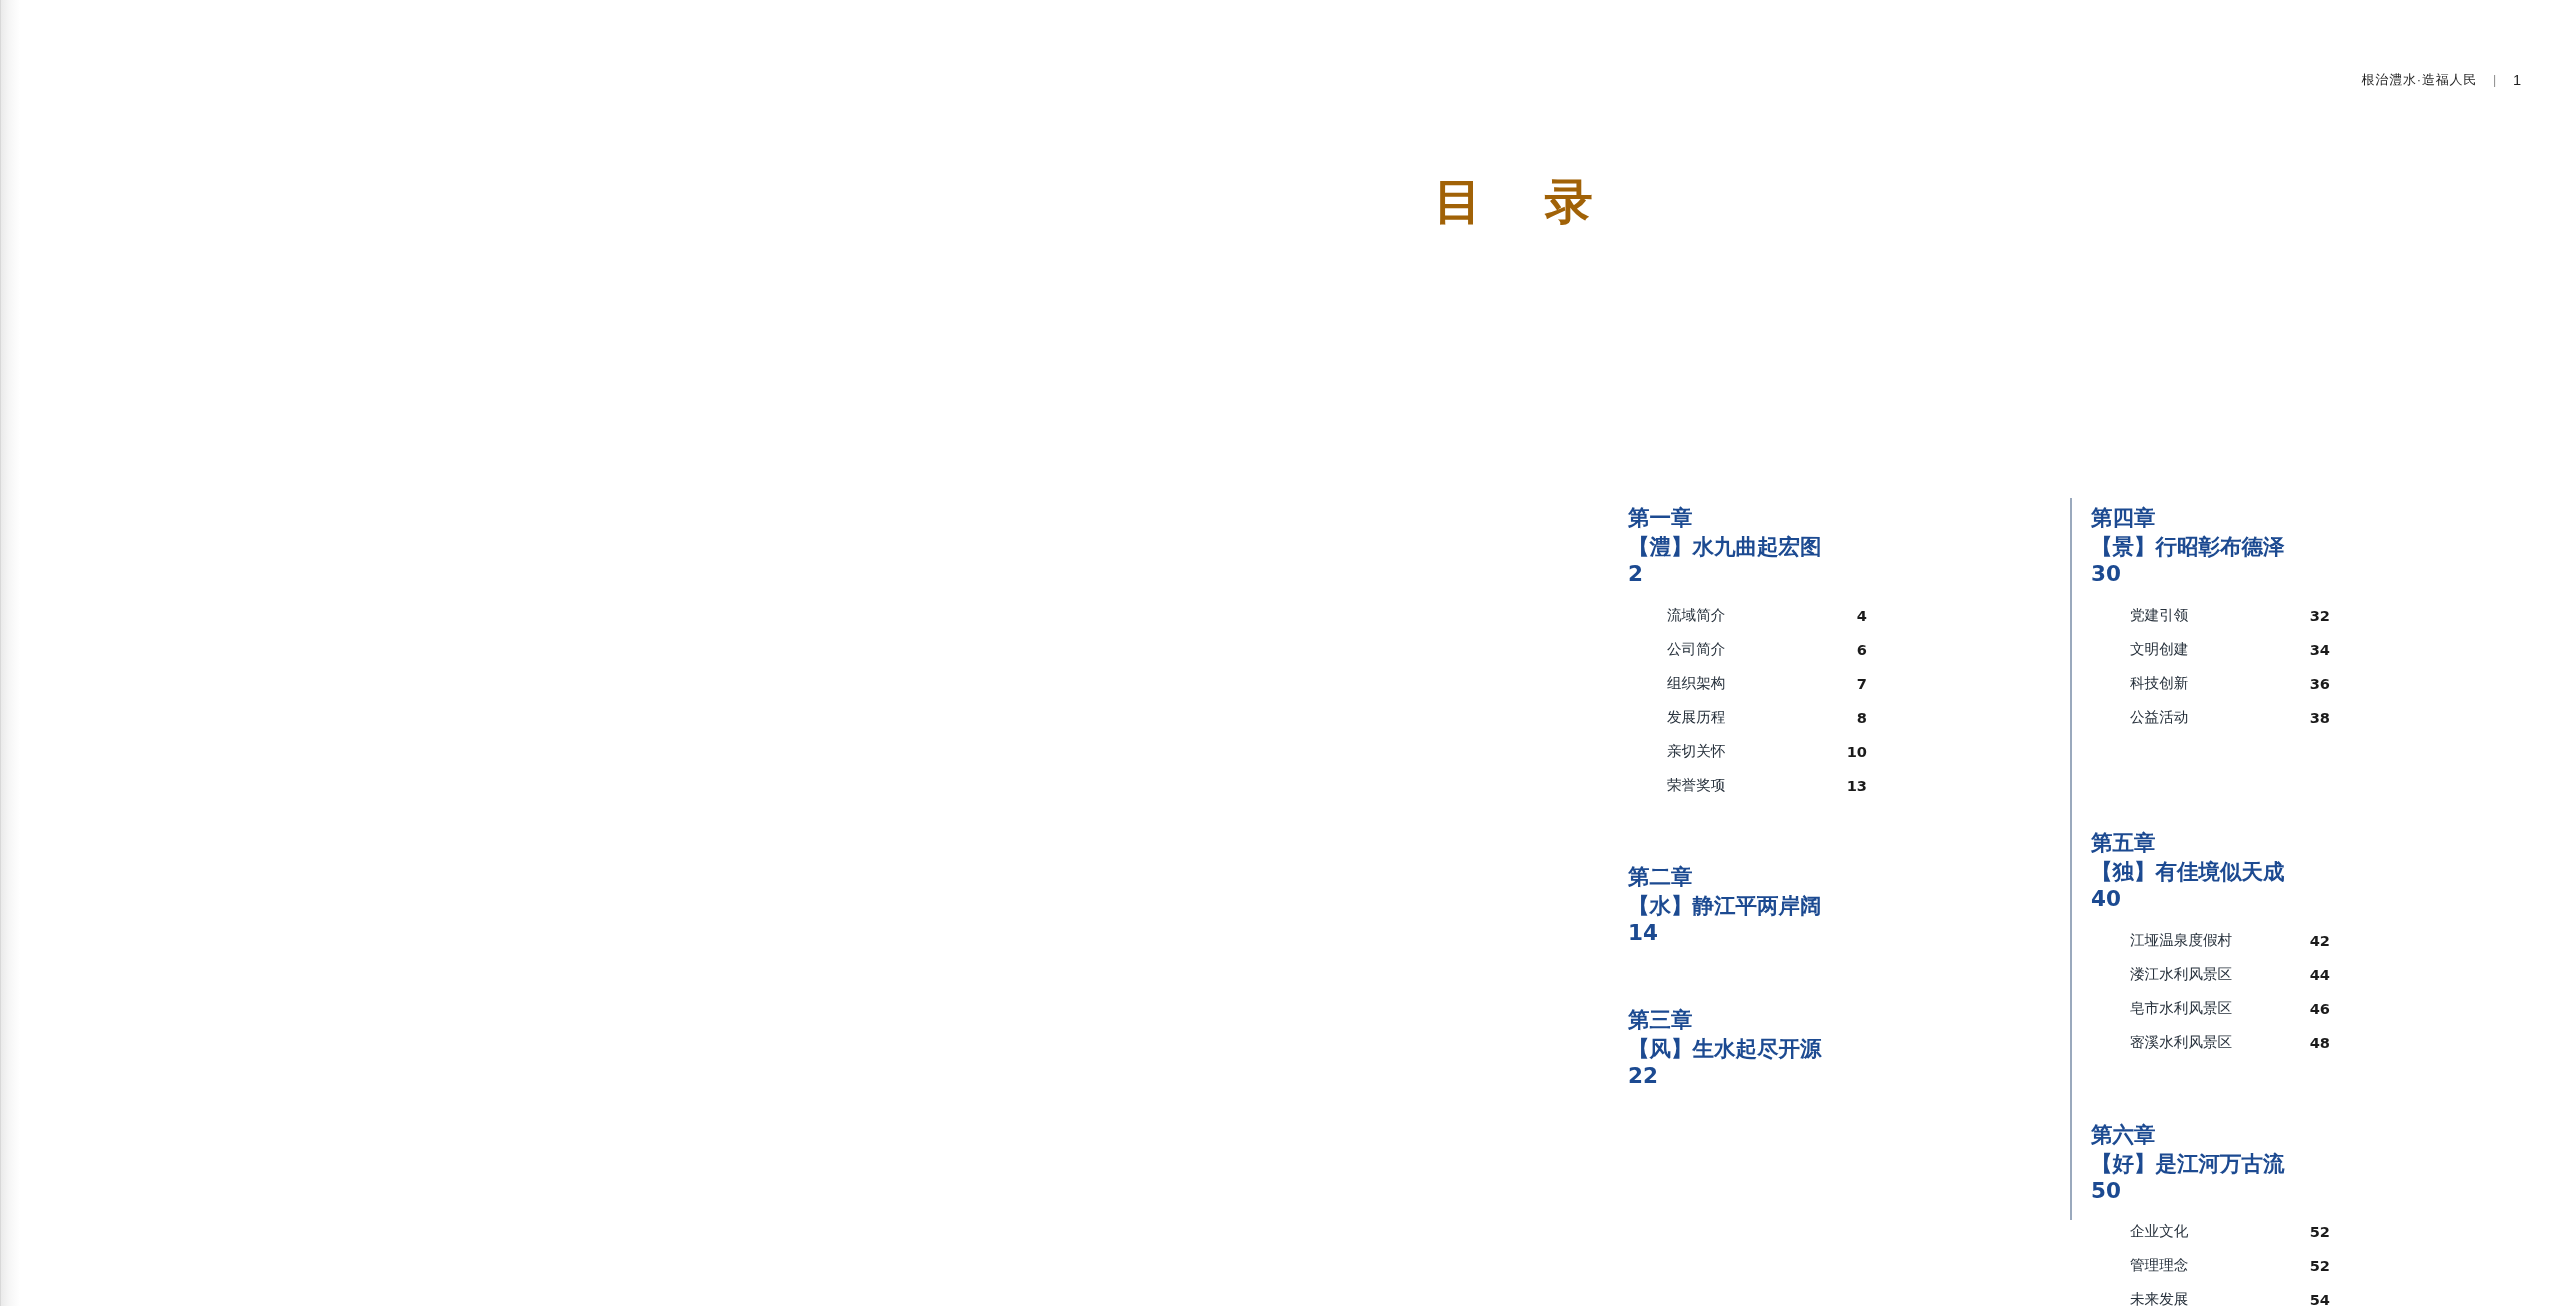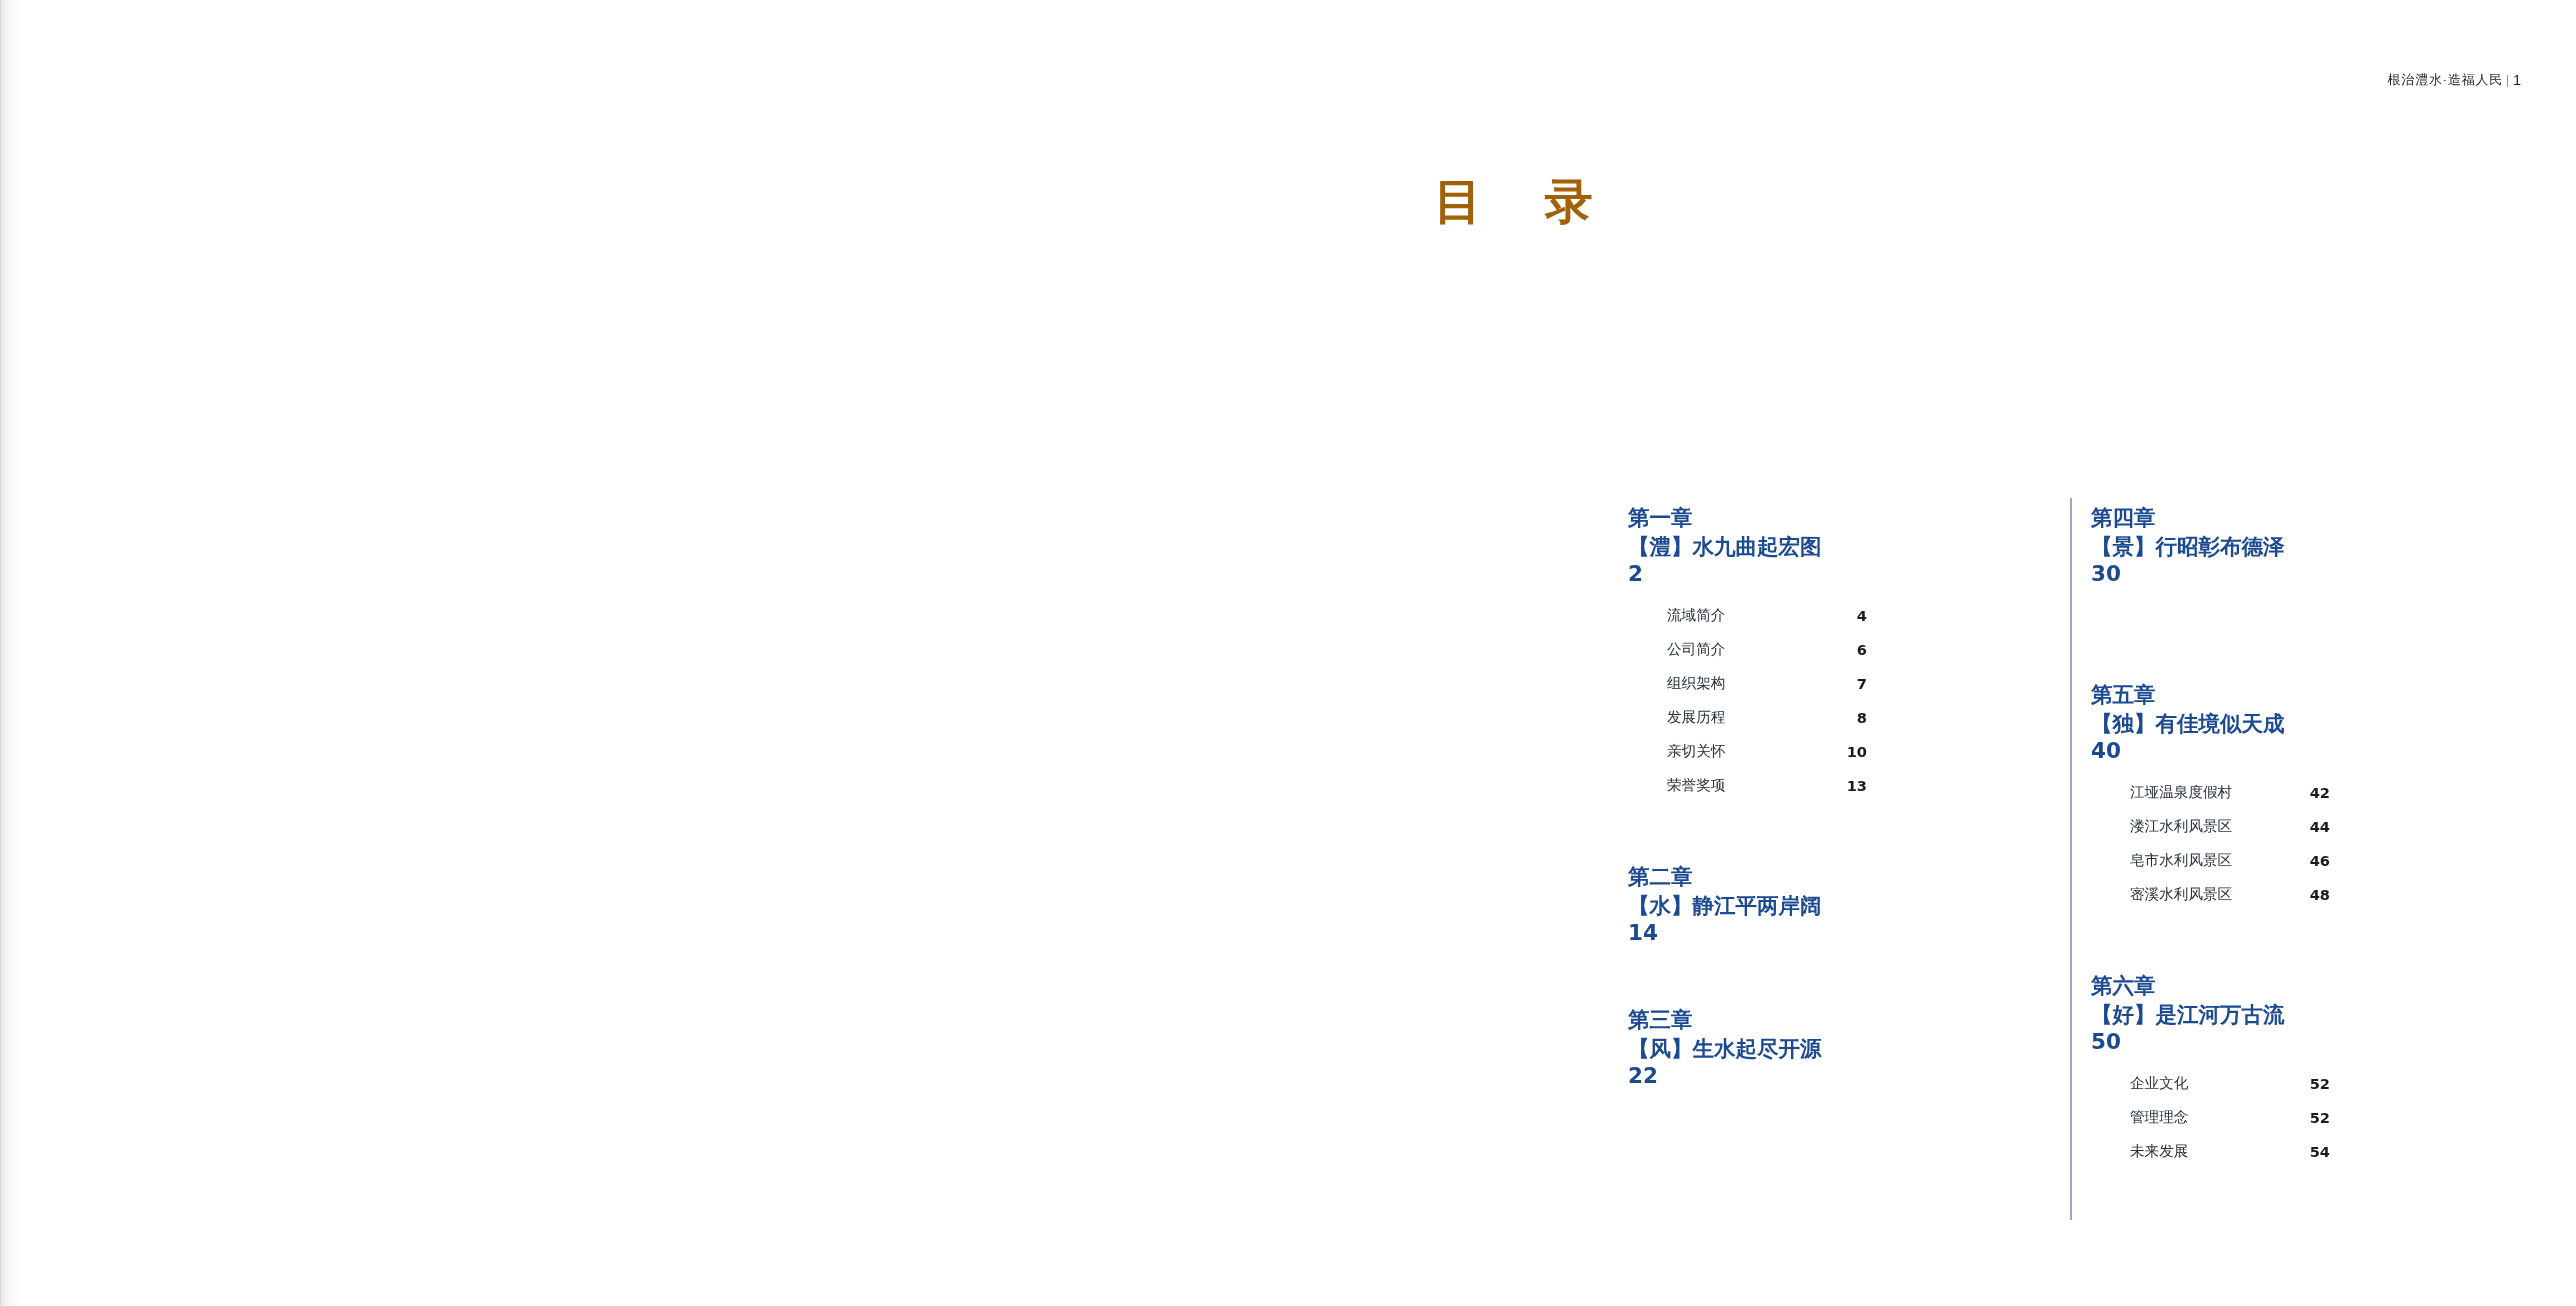--- a/index.html
+++ b/index.html
@@ -37,21 +37,21 @@
     background: #d8d8d8;
   }
 
   
   .running-header {
     position: absolute;
     right: 54px;
     top: 71px;
     display: flex;
     align-items: center;
-    gap: 3px;
+    gap: 16px;
     color: #1f1f1f;
     font-size: 13px;
     letter-spacing: 0.8px;
     white-space: nowrap;
   }
   .running-header .rh-text {
     font-weight: 400;
   }
   .running-header .rh-sep {
     color: #8d8d8d;
@@ -229,20 +229,38 @@
     </div>
 
     <div class="toc-col right">
 
       <div class="chapter">
         <div class="chapter-head">
           <span class="ch-label">第四章</span>
           <span class="ch-title">【景】行昭彰布德泽</span>
           <span class="ch-page">30</span>
         </div>
+        <div class="entries">
+          <div class="entry">
+            <span class="e-name">党建引领</span>
+            <span class="e-page">32</span>
+          </div>
+          <div class="entry">
+            <span class="e-name">文明创建</span>
+            <span class="e-page">34</span>
+          </div>
+          <div class="entry">
+            <span class="e-name">科技创新</span>
+            <span class="e-page">36</span>
+          </div>
+          <div class="entry">
+            <span class="e-name">公益活动</span>
+            <span class="e-page">38</span>
+          </div>
+        </div>
       </div>
 
       <div class="group-gap"></div>
       <div style="height:34px"></div>
 
       <div class="chapter">
         <div class="chapter-head">
           <span class="ch-label">第五章</span>
           <span class="ch-title">【独】有佳境似天成</span>
           <span class="ch-page">40</span>

